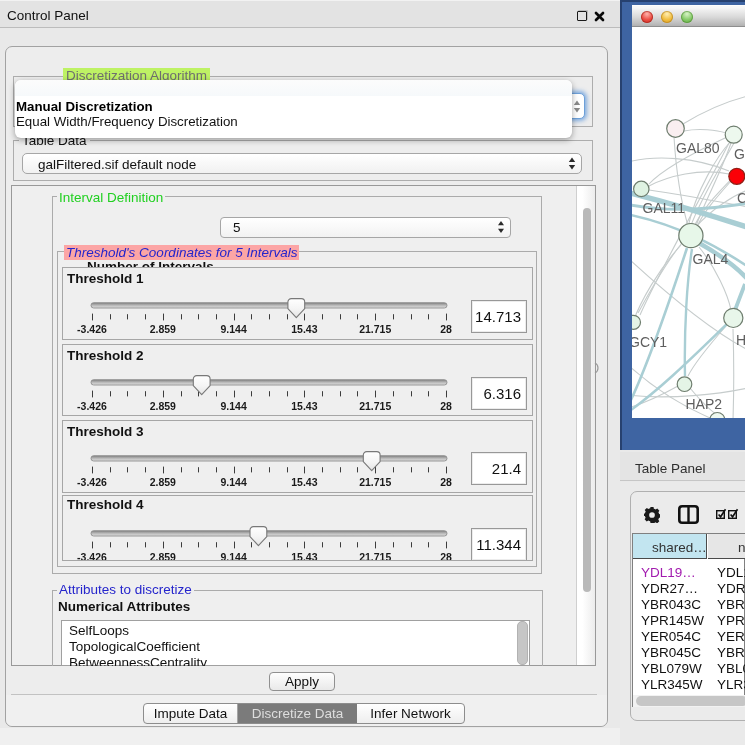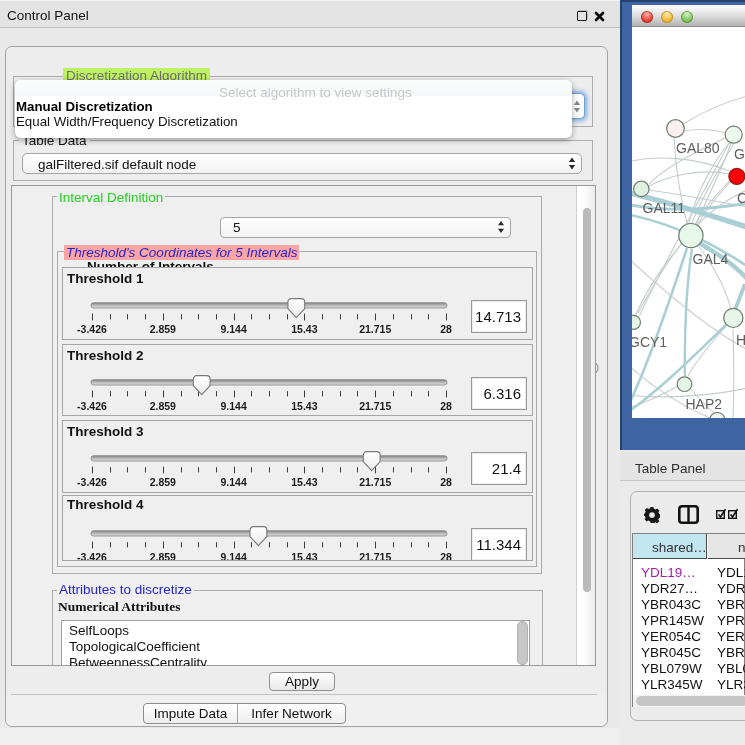--- a/index.html
+++ b/index.html
@@ -193,43 +193,43 @@
         <text x="241.4" y="64.5" font-size="10.5" font-weight="bold" fill="#1a1a1a" text-anchor="middle">15.43</text>
         <text x="312.2" y="64.5" font-size="10.5" font-weight="bold" fill="#1a1a1a" text-anchor="middle">21.715</text>
         <text x="383.0" y="64.5" font-size="10.5" font-weight="bold" fill="#1a1a1a" text-anchor="middle">28</text>
 <path d="M 186.99999999999997,35 v -1 a 3.4,3.4 0 0 1 3.4,-3.4 h 10 a 3.4,3.4 0 0 1 3.4,3.4 v 6.6 l -8.4,9 l -8.4,-9 z" fill="url(#thm)" stroke="#787878" stroke-width="1.1" stroke-linejoin="round"></path>
 </svg>
 <div style="position:absolute;left:408px;top:31.5px;width:56px;height:33px;background:#fff;border:1px solid #989898;box-shadow:inset 0 0 0 1px #ececec;font-size:15px;color:#111;text-align:right;line-height:32px;padding-right:5px;">11.344</div>
 </div>
 
 <div class="abs" style="left:52px;top:589.5px;width:491px;height:88px;border:1px solid #ababab;"></div>
 <div class="abs" style="left:57px;top:582px;font-size:13.5px;color:#2525cc;background:#efefef;padding:0 2px;">Attributes to discretize</div>
-<div class="abs" style="left:58px;top:599px;font-size:13.5px;font-weight:bold;color:#111;font-family:Liberation Serif, serif;">Numerical Attributes</div>
+<div class="abs" style="left:58px;top:599px;font-size:13.5px;font-weight:bold;color:#111;">Numerical Attributes</div>
 <div class="abs" style="left:61px;top:620px;width:469px;height:46px;background:#fff;border:1px solid #a0a0a0;"></div>
 <div class="abs" style="left:69px;top:623px;font-size:13.5px;color:#111;">SelfLoops</div>
 <div class="abs" style="left:69px;top:639px;font-size:13.5px;color:#111;">TopologicalCoefficient</div>
 <div class="abs" style="left:69px;top:655px;font-size:13.5px;color:#111;">BetweennessCentrality</div>
 <div class="abs" style="left:517px;top:621px;width:11px;height:44px;background:#c6c6c6;border-radius:5px;border:1px solid #b2b2b2;"></div>
 
 <div class="abs" style="left:12px;top:666px;width:583px;height:60px;background:#ededed;"></div>
 
 <div class="abs" style="left:269px;top:672px;width:66px;height:19px;background:linear-gradient(#fefefe,#e9e9e9);border:1px solid #909090;border-radius:4px;font-size:13.5px;text-align:center;line-height:17px;color:#111;">Apply</div>
 <div class="abs" style="left:11px;top:694px;width:586px;height:1px;background:#c2c2c2;"></div>
 <div class="abs" style="left:6px;top:695px;width:601px;height:31px;background:#f0f0f0;border-radius:0 0 7px 7px;"></div>
 
 <div class="abs" style="left:143px;top:702.5px;height:21.5px;border:1px solid #8d8d8d;border-radius:4px;background:linear-gradient(#ffffff,#eeeeee);display:flex;overflow:hidden;">
   <div style="width:94px;font-size:13.5px;line-height:19.5px;color:#111;border-right:1px solid #a5a5a5;text-align:center;">Impute Data</div>
+  <div style="width:119px;font-size:13.5px;line-height:19.5px;color:#dedede;background:#7b7b7b;text-align:center;">Discretize Data</div>
   <div style="width:107px;font-size:13.5px;line-height:19.5px;color:#111;text-align:center;">Infer Network</div>
 </div>
 
 <div class="abs" style="left:0;top:728px;width:620px;height:17px;background:#f0f0f0;"></div>
 
 <div class="abs" style="left:15px;top:80px;width:557px;height:58px;background:#fff;border-radius:6px;box-shadow:0 2px 6px rgba(0,0,0,0.35);"></div>
 <div class="abs" style="left:15px;top:80px;width:557px;height:16px;background:linear-gradient(#fcfcfc,#f6f9fb);border-radius:6px 6px 0 0;"></div>
-<div class="abs" style="left:219px;top:85px;font-size:13.5px;color:#c6c6c6;">Select algorithm to view settings</div>
 <div class="abs" style="left:16px;top:99px;font-size:13.3px;font-weight:bold;color:#000;">Manual Discretization</div>
 <div class="abs" style="left:16px;top:113.5px;font-size:13.3px;color:#111;">Equal Width/Frequency Discretization</div>
 
 <div class="abs" style="left:620px;top:0;width:125px;height:450px;background:#3e64a2;border-top:2px solid #27416f;border-left:2px solid #27416f;"></div>
 <div class="abs" style="left:632px;top:5px;width:113px;height:22px;background:linear-gradient(#f7f7f7 8%,#d9d9d9 55%,#b2b2b2);border-bottom:1px solid #8e8e8e;border-top:1px solid #fdfdfd;"></div>
 <div class="abs" style="left:641px;top:11px;width:12px;height:12px;border-radius:50%;background:radial-gradient(circle at 50% 25%,#ffb3ac 0%,#ea4b41 55%,#cf2c22 100%);box-shadow:inset 0 0 0 1px rgba(150,30,20,0.55);"></div>
 <div class="abs" style="left:661px;top:11px;width:12px;height:12px;border-radius:50%;background:radial-gradient(circle at 50% 25%,#ffeeb2 0%,#f0bc3d 55%,#dd9d22 100%);box-shadow:inset 0 0 0 1px rgba(170,120,25,0.55);"></div>
 <div class="abs" style="left:681px;top:11px;width:12px;height:12px;border-radius:50%;background:radial-gradient(circle at 50% 25%,#d8f3c6 0%,#84c966 55%,#62a940 100%);box-shadow:inset 0 0 0 1px rgba(75,135,50,0.55);"></div>
 <div class="abs" style="left:632px;top:27px;width:113px;height:391px;background:#fff;"></div>
 <svg width="113" height="391" viewBox="632 27 113 391" style="position:absolute;left:632px;top:27px;" font-family="Liberation Sans, sans-serif">

